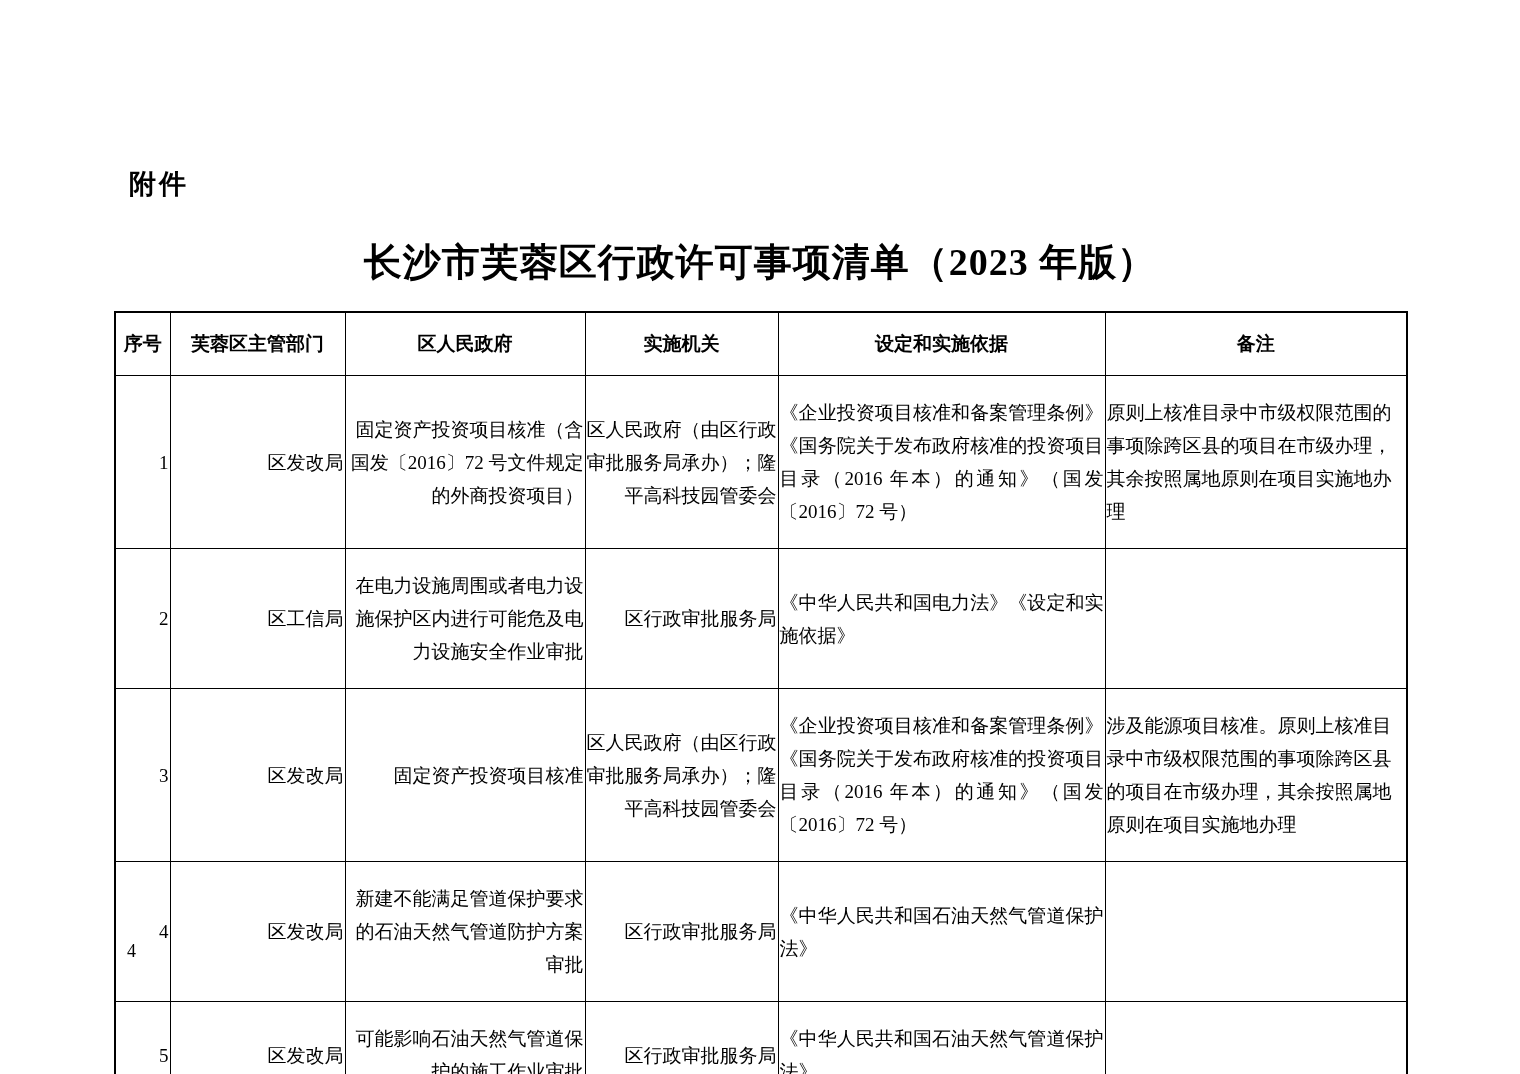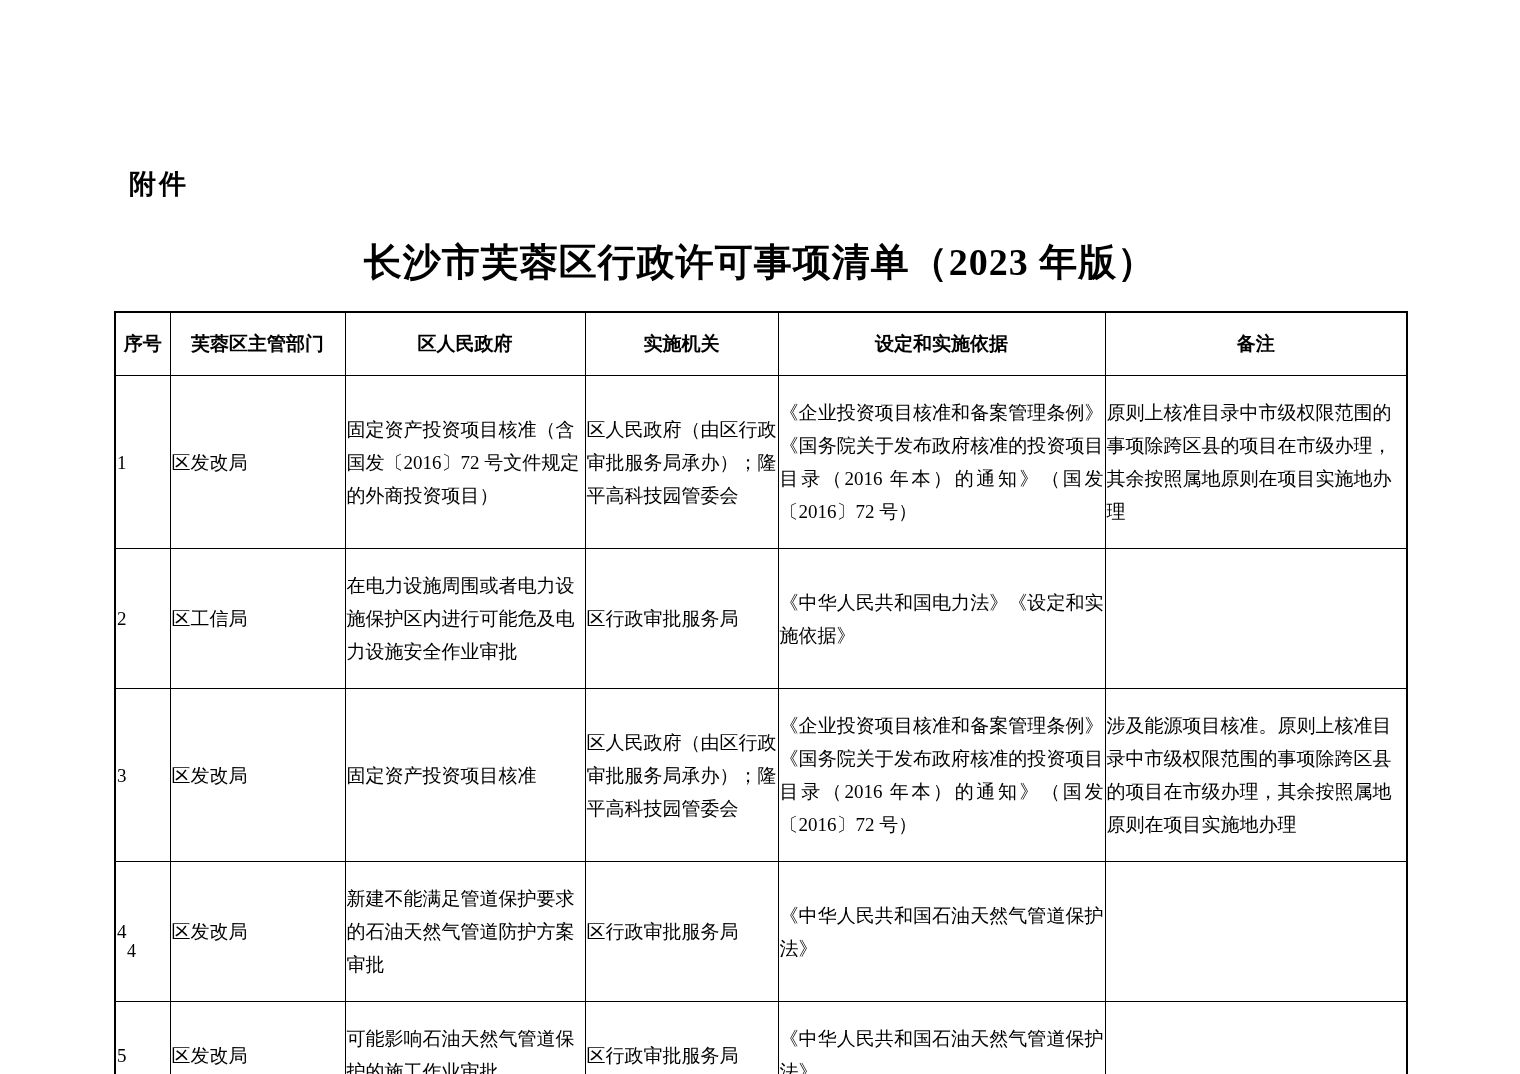--- a/index.html
+++ b/index.html
@@ -46,21 +46,21 @@
     overflow: hidden;
   }
   table.list-table th {
     font-family: "Liberation Sans", sans-serif;
     font-weight: bold;
     text-align: center;
     height: 35px;
     line-height: 22px;
     font-size: 19px;
   }
-  td.c-no, td.c-dept, td.c-item, td.c-agency { text-align: left; }
+  td.c-no, td.c-dept, td.c-item, td.c-agency { text-align: right; }
   td.c-basis { text-align: justify; padding: 2px 4px; }
   td.c-remark { padding: 2px 4px; }
   tr.r1 { height: 134px; }
   tr.r2 { height: 103px; }
   tr.r3 { height: 151px; }
   tr.r4 { height: 96px; }
   tr.r5 { height: 71px; }
   .page-number {
     position: absolute;
     left: 127px; top: 941px;

